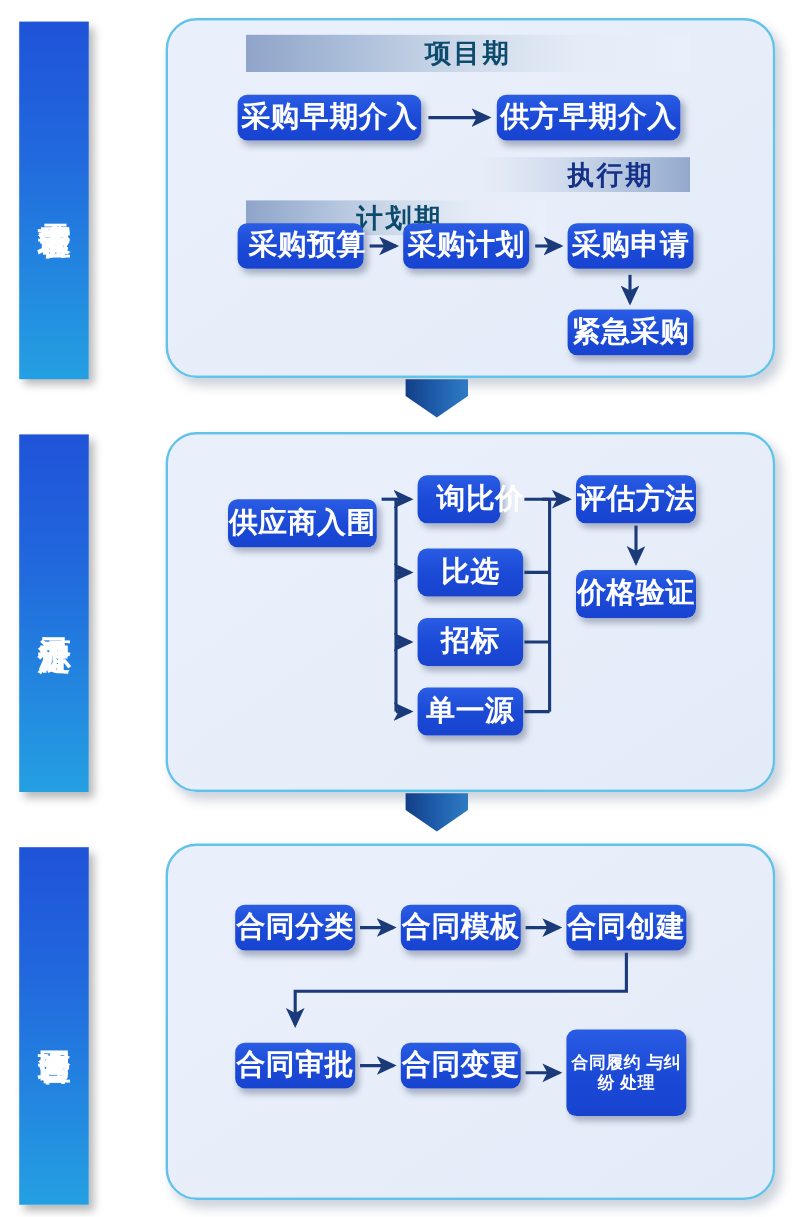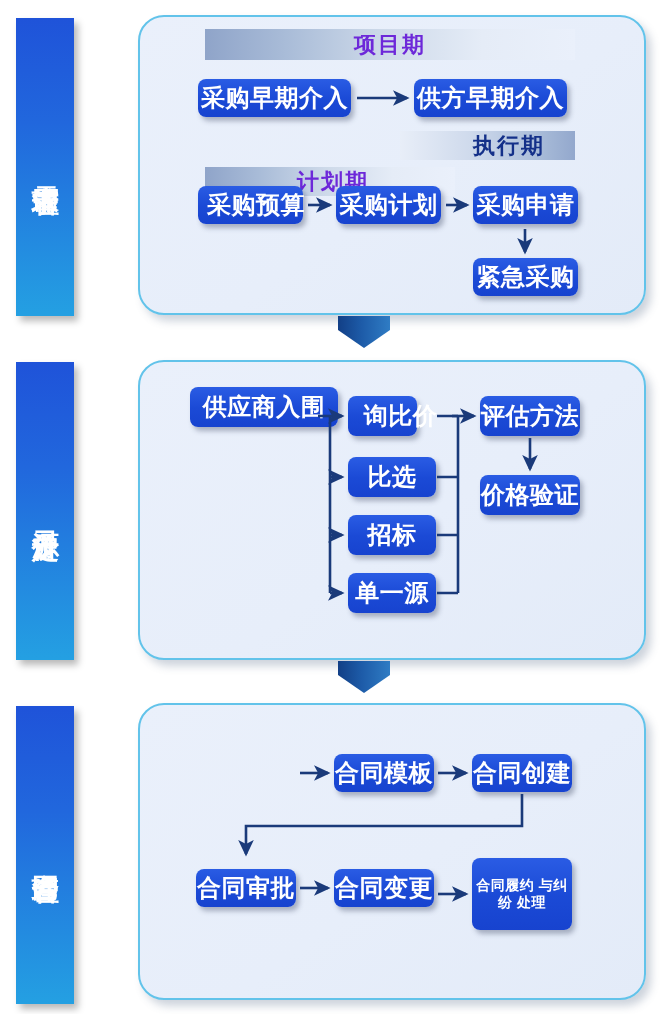--- a/index.html
+++ b/index.html
@@ -64,21 +64,21 @@
   
   .phase{
     position:absolute;
     display:flex;align-items:center;justify-content:center;
   }
   .phase .bar{
     position:absolute;left:0;top:0;right:0;bottom:0;
   }
   .phase .ptext{
     position:relative;
-    color:#6d28d9;
+    color:#0c4a6e;
     font-size:22px;
     font-weight:bold;
     letter-spacing:2px;
     white-space:nowrap;
   }
   
   .grad-a{background:linear-gradient(90deg,#8fa4c9 0%,#a9bcd8 22%,#cdd9e9 48%,#e5ecf7 75%,#eaf0fb 100%);}
   
   .grad-b{background:linear-gradient(90deg,#e8eef8 0%,#cfdaec 40%,#aabdd9 78%,#93a8cd 100%);}
 
@@ -117,34 +117,35 @@
   <div class="box" style="left:473px;top:186px;width:105px;height:38px;">采购申请</div>
   <div class="box" style="left:336px;top:186px;width:105px;height:38px;">采购计划</div>
   <div class="box" style="left:473px;top:258px;width:105px;height:38px;">紧急采购</div>
 
   <div class="catbar" style="left:16px;top:362px;width:58px;height:298px;">
     <span class="cattext">寻源定价</span>
   </div>
 
   <div class="panel" style="left:138px;top:360px;width:508px;height:300px;"></div>
 
-  <div class="box" style="left:190px;top:387px;width:148px;height:40px;">供应商入围</div>
+  <div class="box" style="left:190px;top:416px;width:124px;height:40px;">供应商入围</div>
   <div class="box" style="left:348px;top:396px;width:69px;height:40px;padding-left:36px;">询比价</div>
   <div class="box" style="left:348px;top:457px;width:88px;height:40px;">比选</div>
   <div class="box" style="left:348px;top:515px;width:88px;height:40px;">招标</div>
   <div class="box" style="left:480px;top:396px;width:100px;height:40px;">评估方法</div>
   <div class="box" style="left:348px;top:573px;width:88px;height:40px;">单一源</div>
   <div class="box" style="left:480px;top:475px;width:100px;height:40px;">价格验证</div>
 
   <div class="catbar" style="left:16px;top:706px;width:58px;height:298px;">
     <span class="cattext">合同管理</span>
   </div>
 
   <div class="panel" style="left:138px;top:703px;width:508px;height:297px;"></div>
 
+  <div class="box" style="left:196px;top:754px;width:100px;height:38px;">合同分类</div>
   <div class="box" style="left:334px;top:754px;width:100px;height:38px;">合同模板</div>
   <div class="box" style="left:472px;top:754px;width:100px;height:38px;">合同创建</div>
   <div class="box" style="left:196px;top:869px;width:100px;height:38px;">合同审批</div>
   <div class="box" style="left:334px;top:869px;width:100px;height:38px;">合同变更</div>
   <div class="box multi" style="left:472px;top:858px;width:100px;height:72px;font-size:14px;">合同履约
 与纠纷
 处理</div>
 
   <svg class="wires" viewBox="0 0 660 1014">
     <defs>

